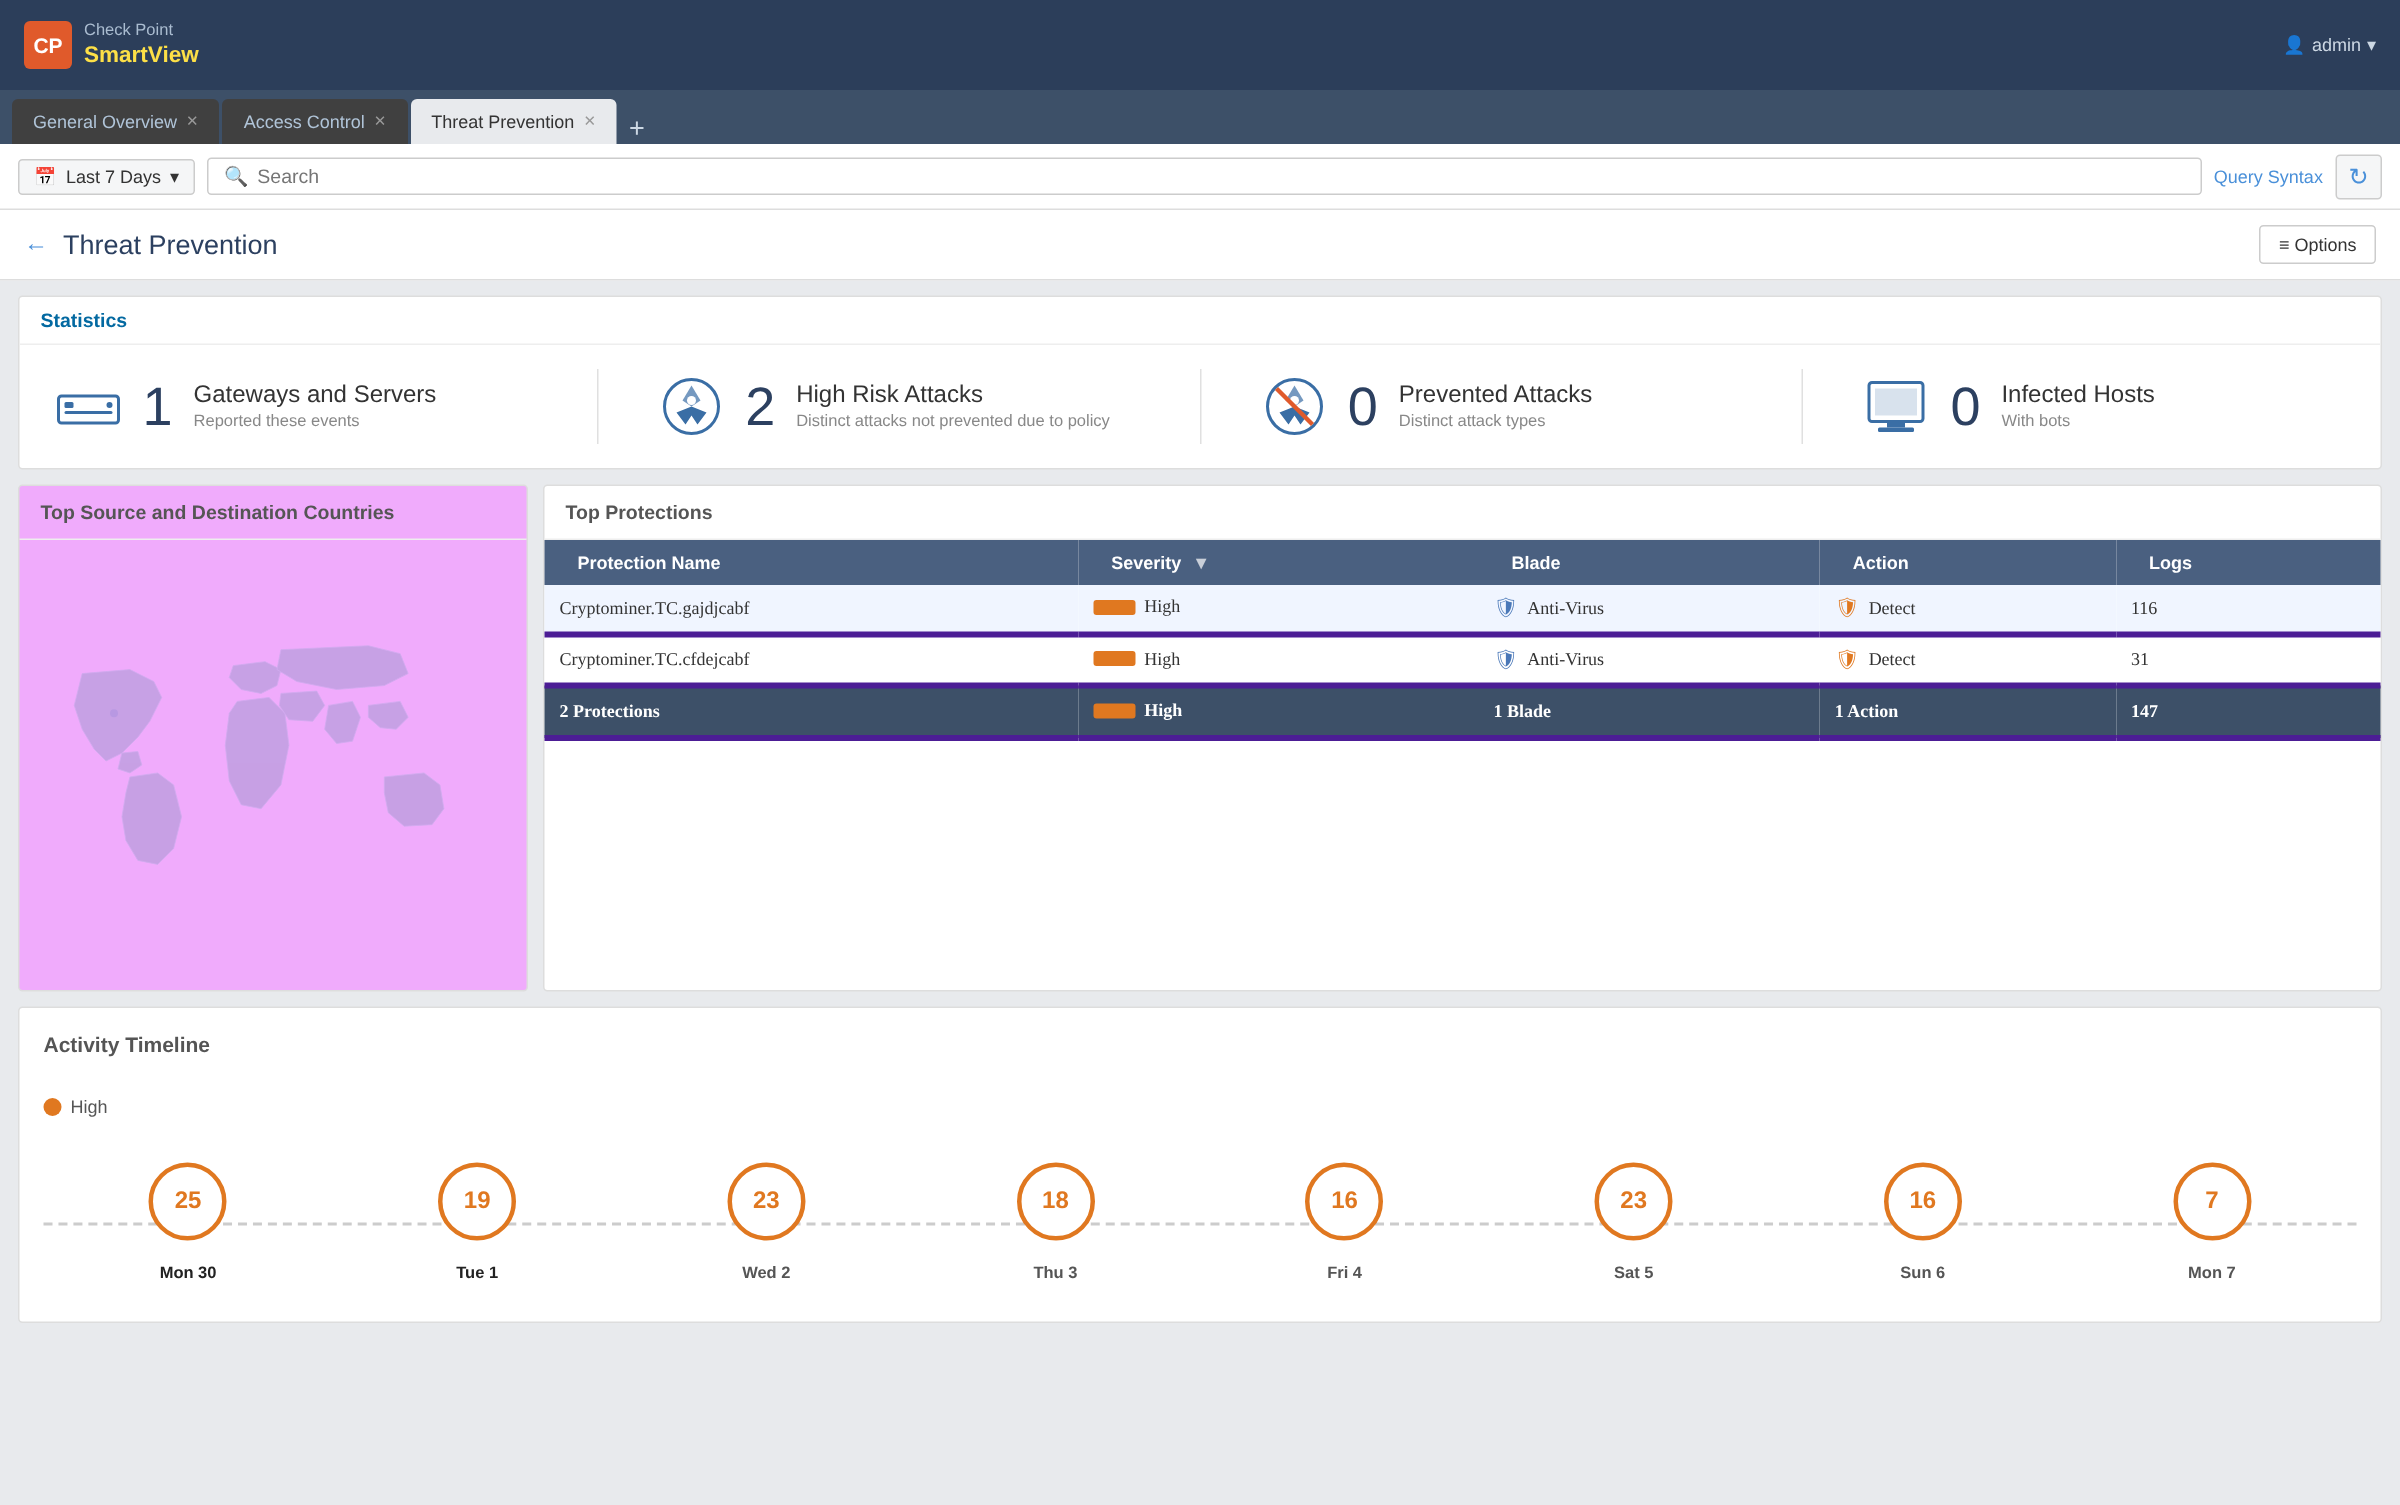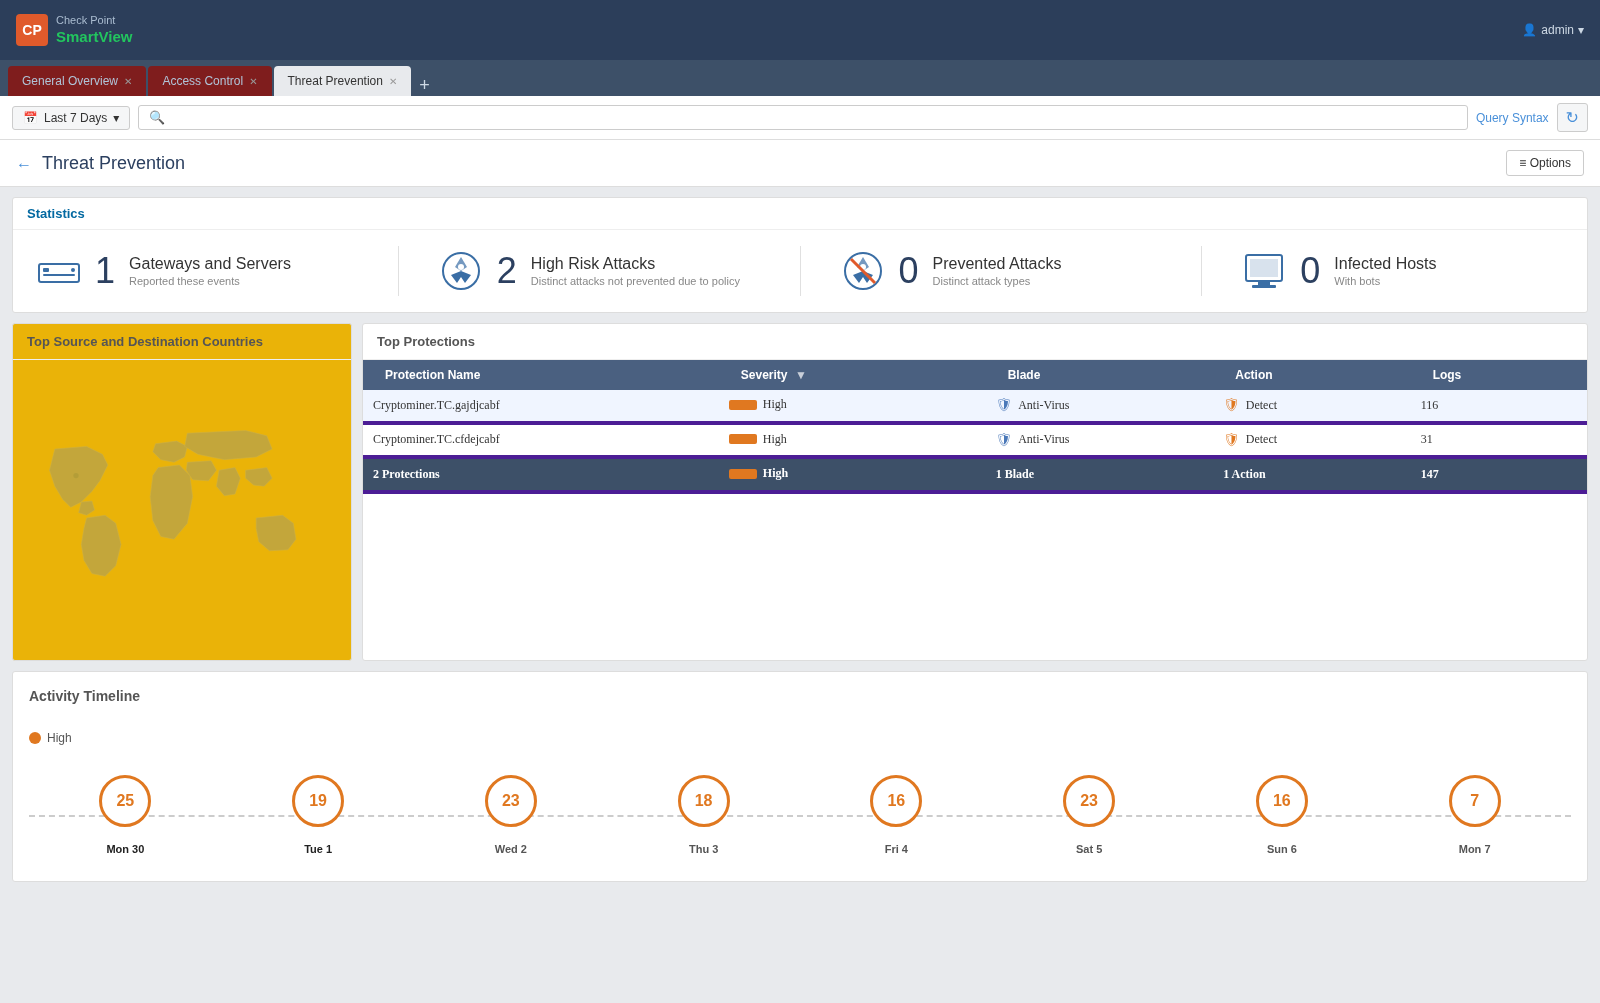--- a/index.html
+++ b/index.html
@@ -4,28 +4,28 @@
   <style>
     * { box-sizing: border-box; margin: 0; padding: 0; }
     body { font-family: 'Segoe UI', Arial, sans-serif; font-size: 13px; background: #e8eaed; color: #333; }
 
     
     .header { background: #2c3e5a; display: flex; align-items: center; justify-content: space-between; padding: 8px 16px; height: 60px; }
     .header-logo { display: flex; align-items: center; gap: 8px; }
     .logo-icon { width: 32px; height: 32px; background: #e05a2b; border-radius: 4px; display: flex; align-items: center; justify-content: center; color: white; font-size: 14px; font-weight: bold; }
     .logo-text { color: white; line-height: 1.2; }
     .logo-text .brand { font-size: 11px; color: #aabcd0; }
-    .logo-text .product { font-size: 15px; font-weight: bold; color: #22c55e; }
+    .logo-text .product { font-size: 15px; font-weight: bold; color: #fde047; }
     .header-user { color: #cdd8e4; font-size: 12px; display: flex; align-items: center; gap: 4px; }
 
     
     .tabs-bar { background: #3d5068; display: flex; align-items: flex-end; padding: 0 8px; height: 36px; }
     .tab { display: flex; align-items: center; gap: 6px; padding: 6px 14px; font-size: 12px; color: #cdd8e4; cursor: pointer; border-radius: 4px 4px 0 0; height: 30px; position: relative; }
     .tab.active { background: #e8eaed; color: #333; font-weight: 500; }
-    .tab.inactive { background: #7f1d1d; color: #b0c4d8; margin-right: 2px; justify-content: center; }
+    .tab.inactive { background: #404040; color: #b0c4d8; margin-right: 2px; justify-content: center; }
     .tab .close-btn { color: #999; font-size: 10px; cursor: pointer; }
     .tab-add { background: none; border: none; color: #cdd8e4; font-size: 18px; cursor: pointer; padding: 0 8px; }
 
     
     .toolbar { background: white; display: flex; align-items: center; padding: 6px 12px; border-bottom: 1px solid #ddd; gap: 8px; height: 44px; }
     .date-picker { display: flex; align-items: center; gap: 6px; background: #f5f6f7; border: 1px solid #ccc; border-radius: 3px; padding: 4px 10px; font-size: 12px; cursor: pointer; color: #333; }
     .search-box { flex: 1; display: flex; align-items: center; gap: 6px; border: 1px solid #ccc; border-radius: 3px; padding: 4px 10px; background: white; }
     .search-box input { border: none; outline: none; font-size: 13px; flex: 1; color: #666; background: transparent; }
     .query-syntax-btn { color: #4a90d9; font-size: 12px; cursor: pointer; white-space: nowrap; }
     .refresh-btn { color: #4a90d9; font-size: 16px; cursor: pointer; border: 1px solid #ccc; border-radius: 3px; padding: 4px 8px; background: #f5f6f7; }
@@ -45,21 +45,21 @@
     .statistics-grid { display: flex; align-items: center; padding: 16px 24px; gap: 40px; }
     .stat-item { display: flex; align-items: center; gap: 14px; flex: 1; }
     .stat-icon { width: 44px; height: 44px; display: flex; align-items: center; justify-content: center; }
     .stat-number { font-size: 36px; font-weight: 300; color: #2c4060; line-height: 1; }
     .stat-info .title { font-size: 16px; color: #333; font-weight: 500; }
     .stat-info .subtitle { font-size: 11px; color: #888; margin-top: 2px; }
     .stat-divider { width: 1px; height: 50px; background: #e0e0e0; }
 
     
     .panels-row { display: flex; gap: 10px; margin-bottom: 10px; }
-    .panel-left { flex: 0 0 340px; background: #eab308; border: 1px solid #ddd; border-radius: 3px; }
+    .panel-left { flex: 0 0 340px; background: #f0abfc; border: 1px solid #ddd; border-radius: 3px; }
     .panel-center { flex: 1; background: white; border: 1px solid #ddd; border-radius: 3px; }
     .panel-right { flex: 0 0 300px; background: white; border: 1px solid #ddd; border-radius: 3px; }
     .panel-title { padding: 10px 14px; font-size: 13px; font-weight: 600; color: #555; border-bottom: 1px solid #eee; }
 
     
     .map-container { padding: 10px; height: 300px; display: flex; align-items: center; justify-content: center; overflow: hidden; }
     .map-svg { width: 100%; height: 260px; opacity: 0.3; }
 
     
     .data-table { width: 100%; border-collapse: collapse; }
@@ -131,20 +131,21 @@
 </div>
 
 <div class="toolbar">
   <div class="date-picker">
     <span>📅</span>
     <span>Last 7 Days</span>
     <span>▾</span>
   </div>
   <div class="search-box">
     <span>🔍</span>
+    <input type="text" placeholder="Search" style="">
   </div>
   <span class="query-syntax-btn">Query Syntax</span>
   <span class="refresh-btn">↻</span>
 </div>
 
 <div class="page-header">
   <div class="page-title">
     <span class="back-btn">←</span>
     <span>Threat Prevention</span>
   </div>

